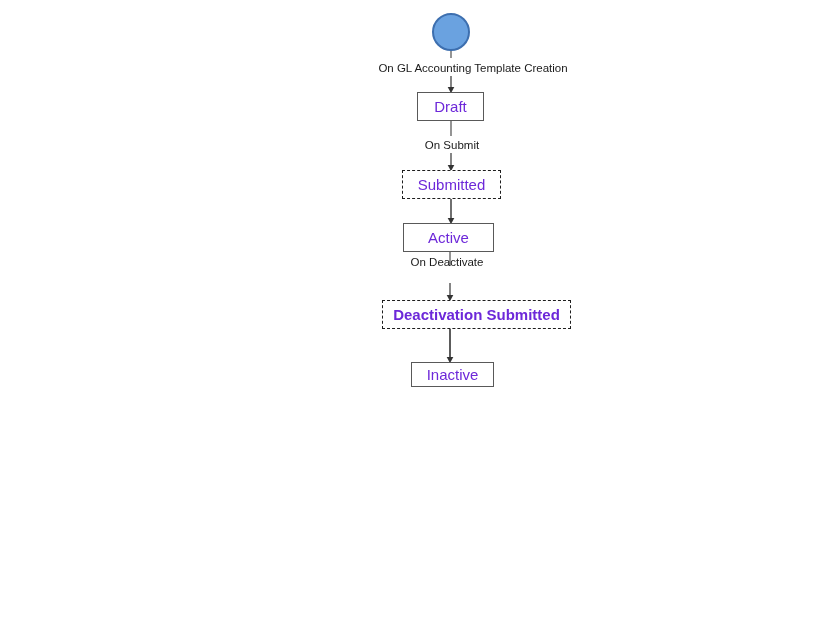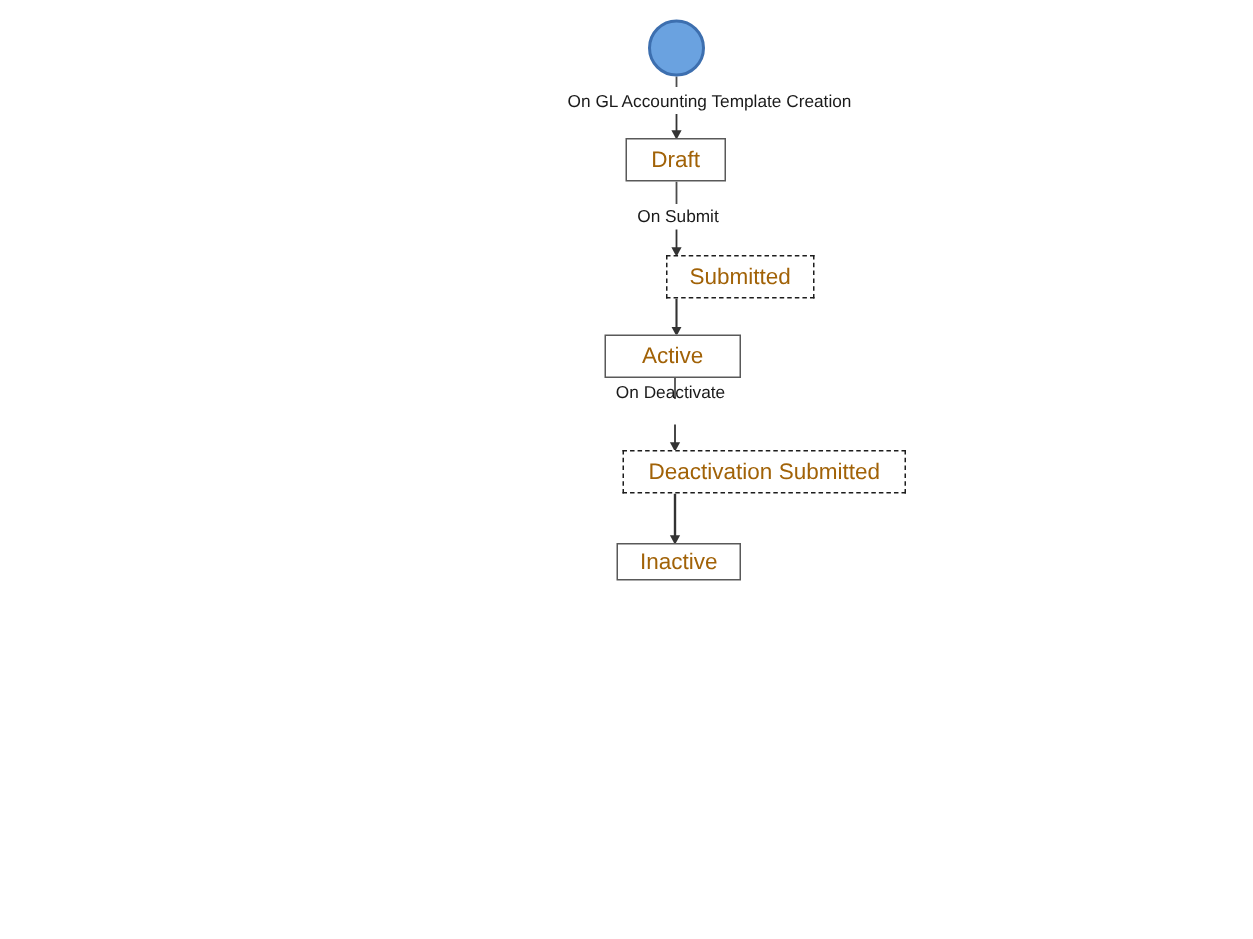--- a/index.html
+++ b/index.html
@@ -43,31 +43,30 @@
   }
 
   
   .state-box {
     position: absolute;
     box-sizing: border-box;
     background: #ffffff;
     display: flex;
     align-items: center;
     justify-content: center;
-    color: #a16207;
+    color: #6d28d9;
     font-size: 15px;
     line-height: 1;
     white-space: nowrap;
   }
   .state-box.solid {
     border: 1.3px solid #595959;
   }
   .state-box.dashed {
     border: 1.4px dashed #1d1d1d;
-    margin-left: 42px;
   }
 
   
   .edge-label {
     position: absolute;
     color: #1a1a1a;
     font-size: 11.5px;
     line-height: 1;
     white-space: nowrap;
     transform: translateX(-50%);
@@ -117,21 +116,21 @@
   </div>
 
   <div class="state-box dashed" style="left:402px; top:170px; width:99px; height:29px;">
     <span>Submitted</span>
   </div>
 
   <div class="state-box solid" style="left:403px; top:223px; width:91px; height:29px;">
     <span>Active</span>
   </div>
 
-  <div class="state-box dashed" style="left:373px; top:300px; width:189px; height:29px;">
+  <div class="state-box dashed" style="left:382px; top:300px; width:189px; height:29px;font-weight:bold;">
     <span>Deactivation Submitted</span>
   </div>
 
   <div class="state-box solid" style="left:411px; top:362px; width:83px; height:25px;">
     <span>Inactive</span>
   </div>
 
   <div class="edge-label" style="left:473px; top:63px;">On GL Accounting Template Creation</div>
 
   <div class="edge-label" style="left:452px; top:140px;">On Submit</div>

